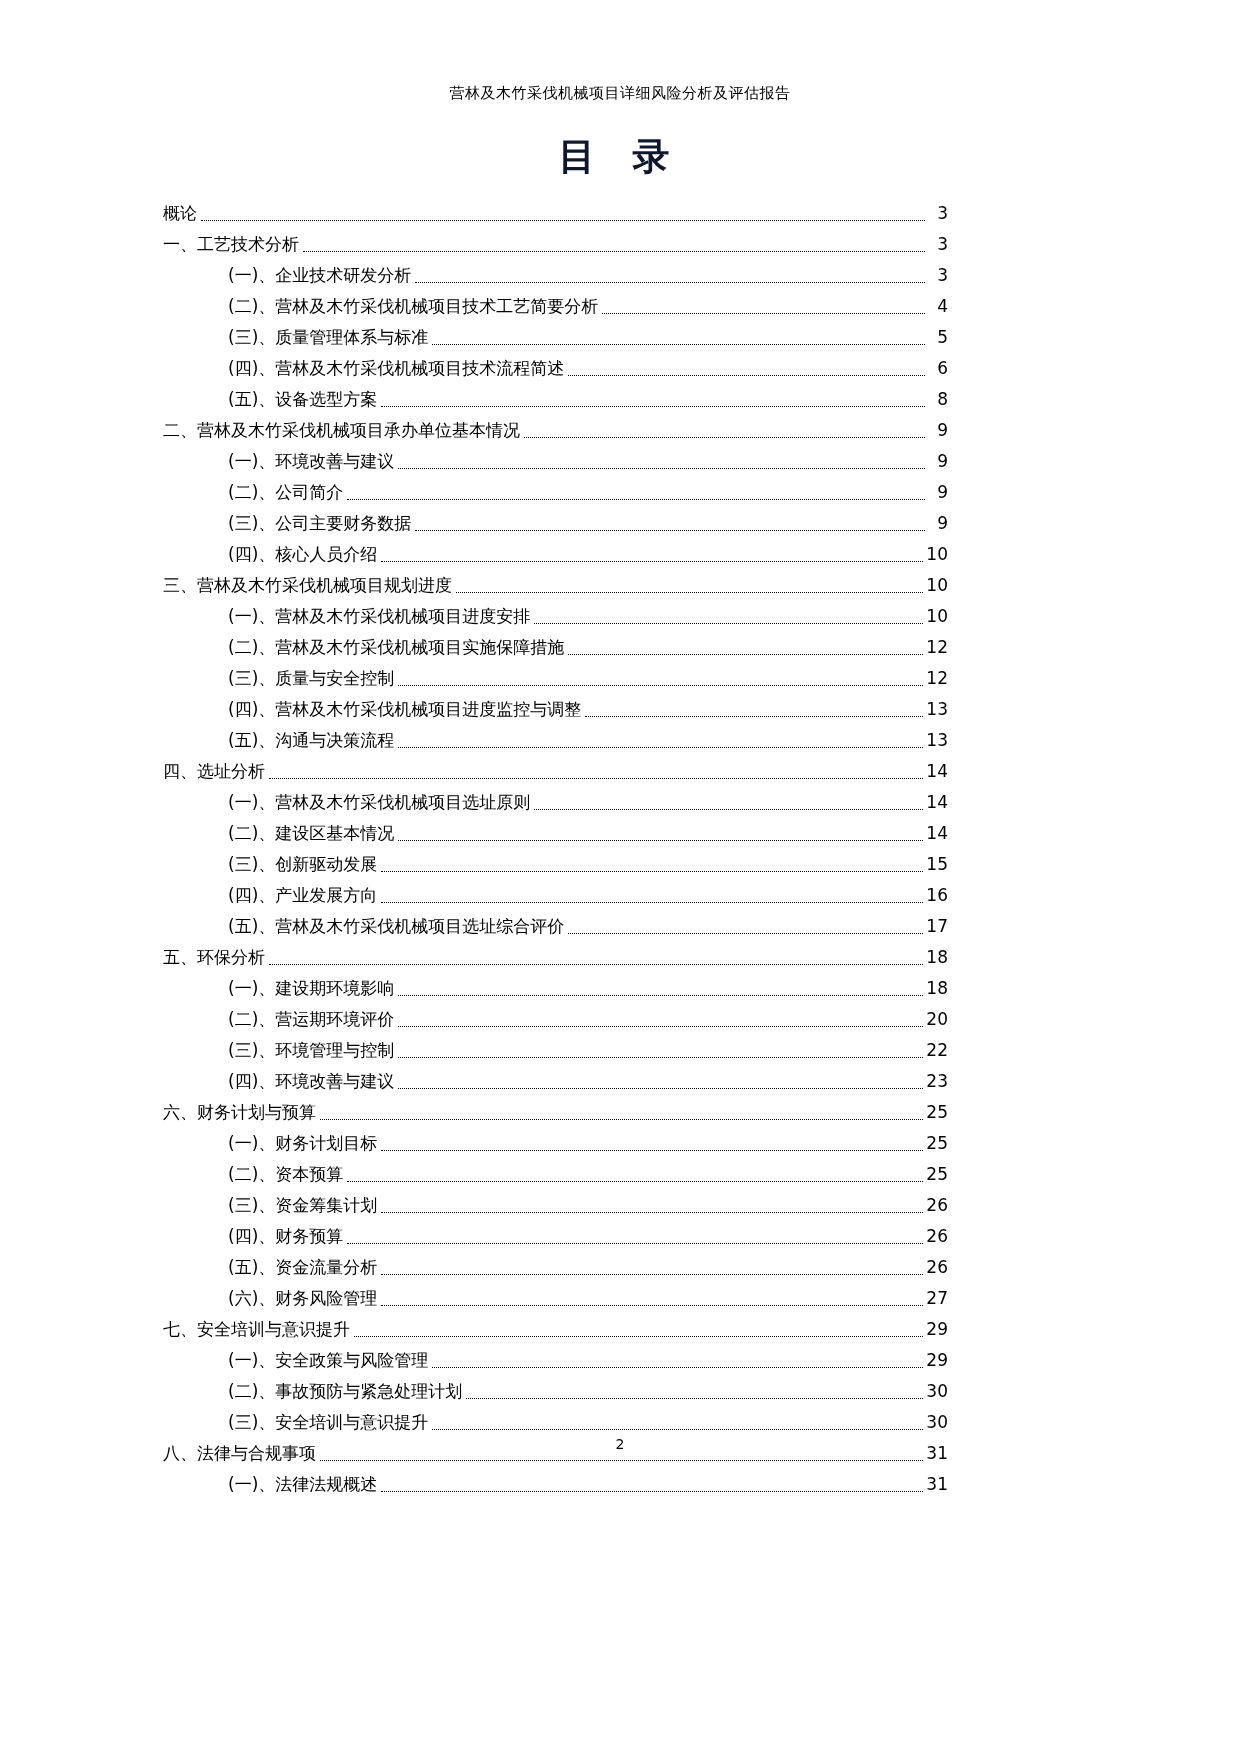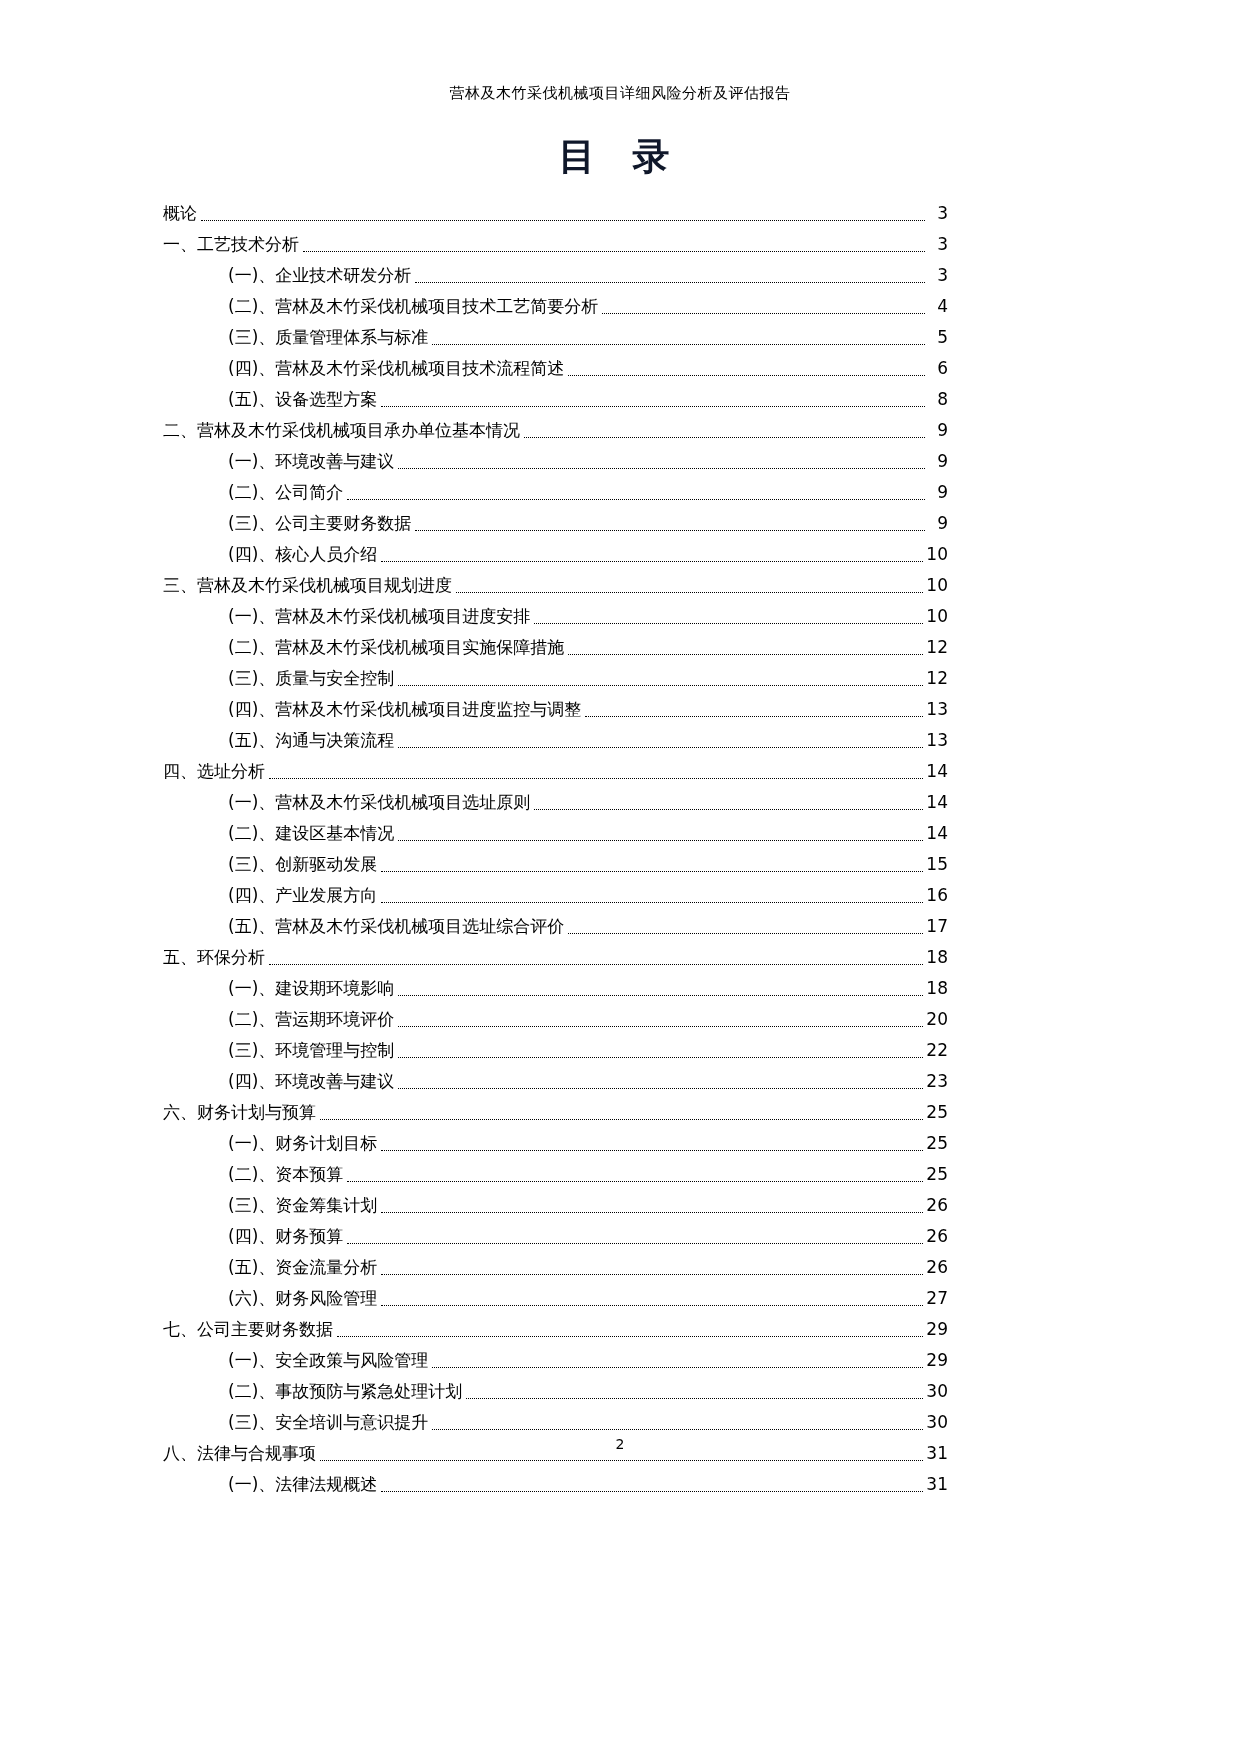--- a/index.html
+++ b/index.html
@@ -270,21 +270,21 @@
         <span class="label">(五)、资金流量分析</span>
         <span class="dots"></span>
         <span class="pageno">26</span>
       </div>
       <div class="toc-row lvl2">
         <span class="label">(六)、财务风险管理</span>
         <span class="dots"></span>
         <span class="pageno">27</span>
       </div>
       <div class="toc-row lvl1">
-        <span class="label">七、公司主要财务数据</span>
+        <span class="label">七、安全培训与意识提升</span>
         <span class="dots"></span>
         <span class="pageno">29</span>
       </div>
       <div class="toc-row lvl2">
         <span class="label">(一)、安全政策与风险管理</span>
         <span class="dots"></span>
         <span class="pageno">29</span>
       </div>
       <div class="toc-row lvl2">
         <span class="label">(二)、事故预防与紧急处理计划</span>

